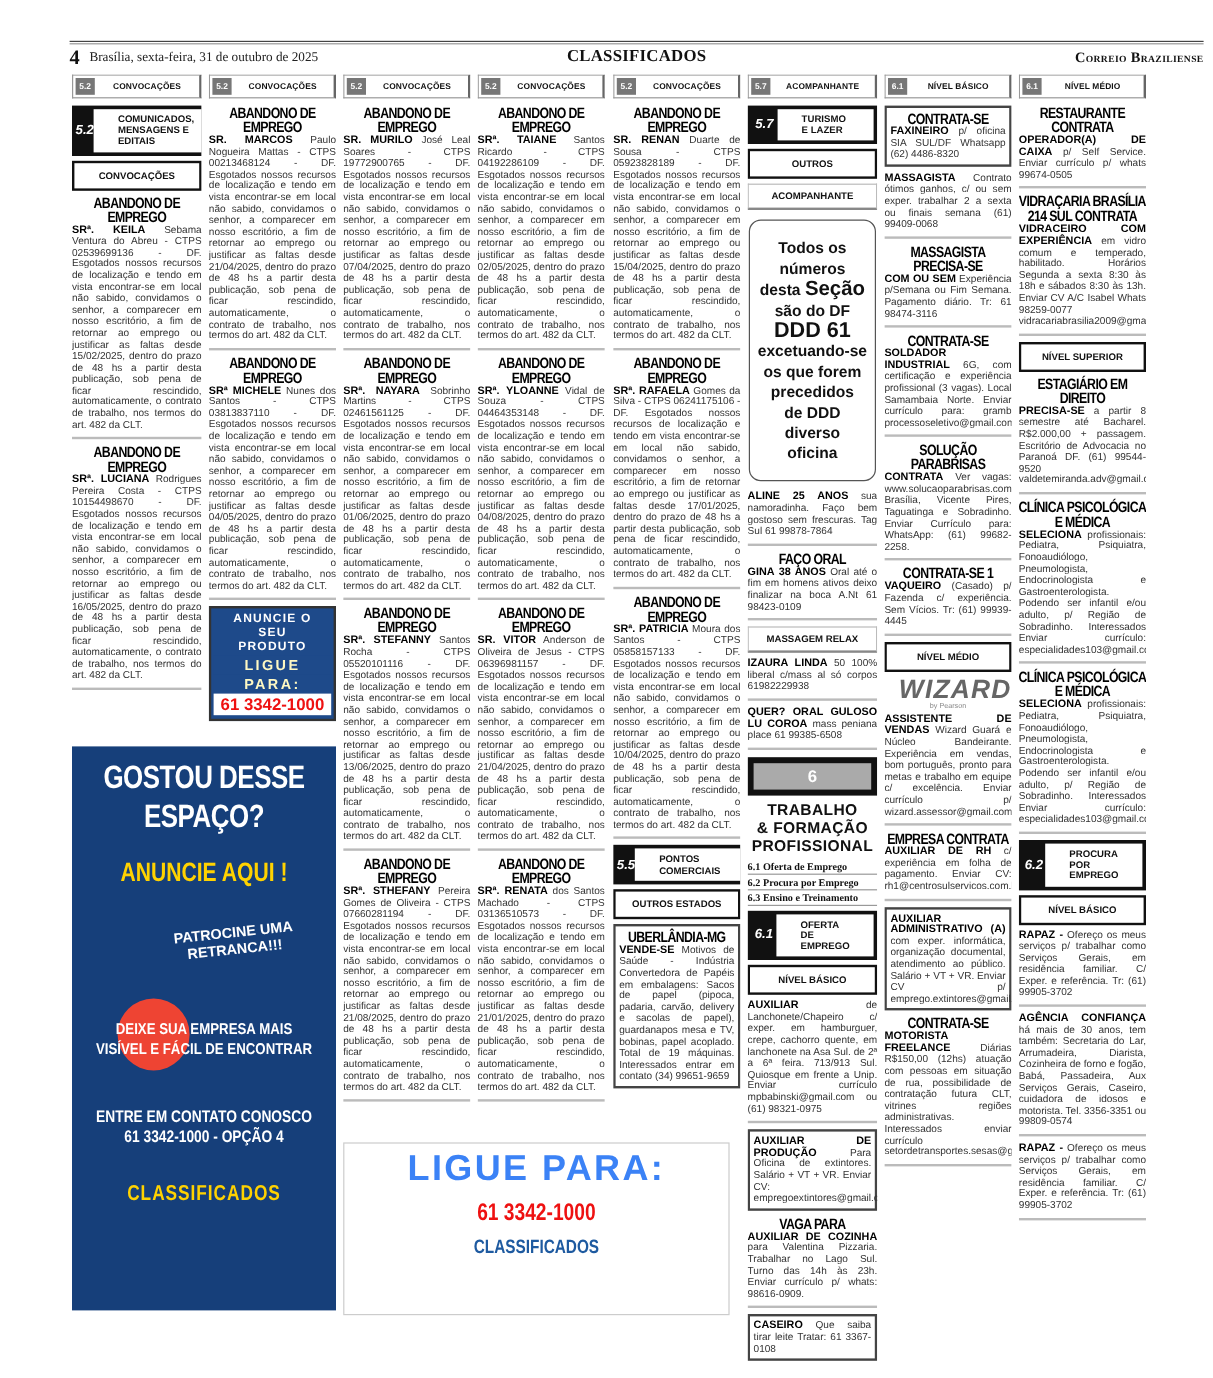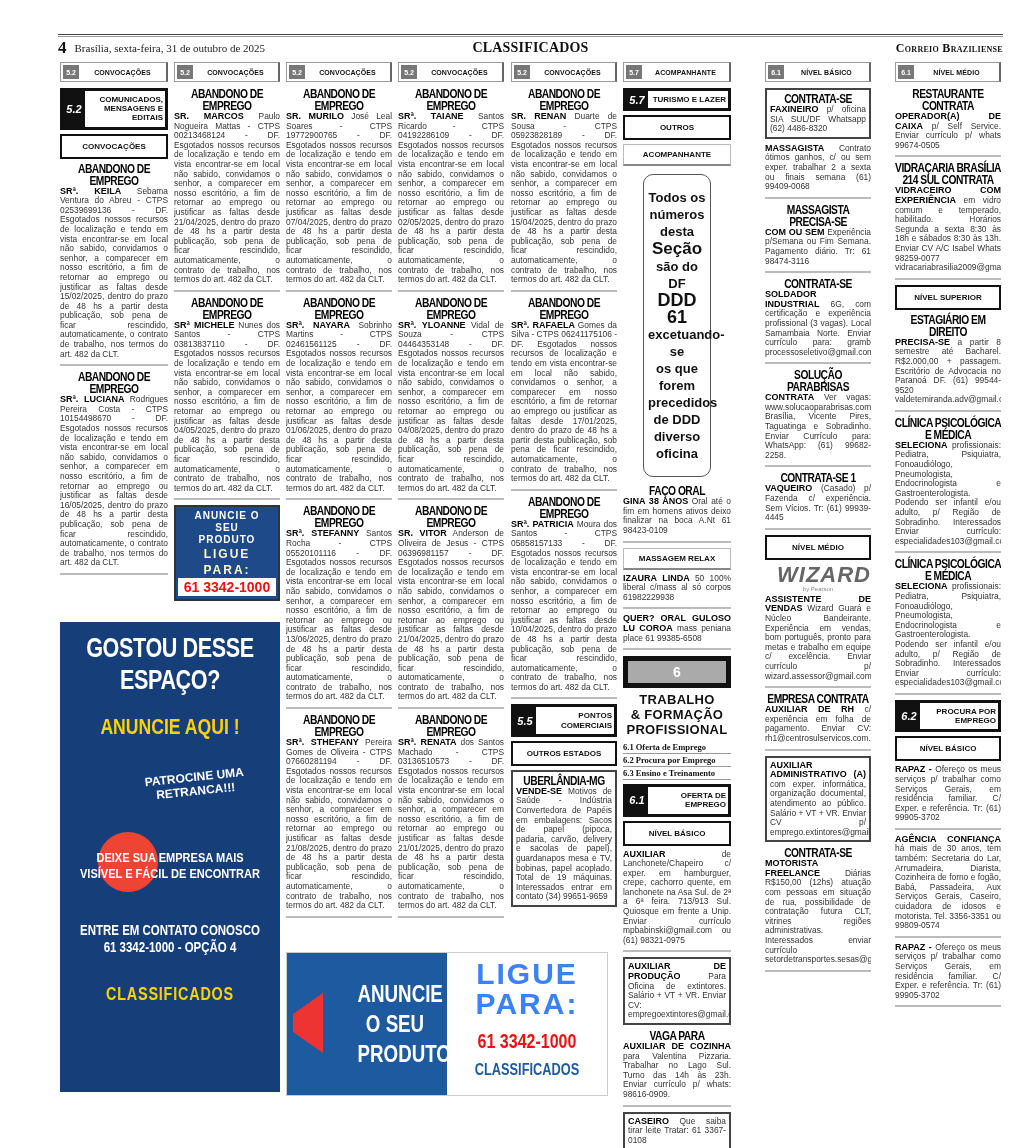--- a/index.html
+++ b/index.html
@@ -11,28 +11,28 @@
 .pagenum{font-size:17px;font-weight:bold;margin-right:8px}
 .pagedate{font-size:11px;color:#222}
 .pagesec{position:absolute;left:0;right:0;text-align:center;font-size:14px;font-weight:bold;letter-spacing:.2px}
 .pagebrand{margin-left:auto;font-size:12px;font-weight:bold;font-variant:small-caps;letter-spacing:.3px}
 .col{position:absolute;top:62px;overflow:hidden}
 .colhdr{height:20px;border:1px solid #999;border-right:2px solid #666;display:flex;align-items:center;background:#fff;margin-bottom:6px}
 .colhdr .num{width:16px;height:14px;margin-left:2px;background:#777;color:#fff;font-size:7px;font-weight:bold;display:flex;align-items:center;justify-content:center}
 .colhdr .lbl{flex:1;text-align:center;font-family:"Liberation Sans Narrow","Liberation Sans",sans-serif;font-size:7px;font-weight:bold;letter-spacing:.1px}
 .blackhdr{background:#111;display:flex;align-items:center;padding:3px;margin:4px 0}
 .blackhdr .num{color:#fff;font-weight:bold;font-size:11px;font-style:italic;width:22px;text-align:center}
-.blackhdr .lbl{flex:1;background:#fff;text-align:right;font-size:8px;font-weight:bold;padding:4px 2px;line-height:1.15}
+.blackhdr .lbl{flex:1;background:#fff;text-align:left;font-size:8px;font-weight:bold;padding:4px 20px;line-height:1.15}
 .boxhdr{border:2px solid #111;text-align:center;font-size:8px;font-weight:bold;padding:6px 12px;margin:4px 0}
 .lighthdr{border:1px solid #bbb;border-bottom:2px solid #888;text-align:center;font-size:8px;font-weight:bold;padding:5px 2px;margin:4px 0}
 .ad{font-size:8.4px;line-height:9.6px;text-align:justify;padding-bottom:5px;margin-bottom:5px;border-bottom:2px solid #bbb;color:#333}
 .ad .ttl{display:block;text-align:center;font-family:"Liberation Sans",sans-serif;font-weight:bold;font-size:12.5px;line-height:12px;letter-spacing:-.6px;transform:scaleX(.82);color:#000;margin:0 -12px}
 .ad .lead{font-weight:bold;color:#000;font-size:9px}
 .ad.boxed{border:2px solid #444;padding:3px}
-.notice{border:1.5px solid #555;border-radius:10px;text-align:center;font-weight:bold;font-size:13px;line-height:17px;padding:14px 4px;margin:8px 20px;color:#111}
+.notice{border:1.5px solid #555;border-radius:10px;text-align:center;font-weight:bold;font-size:13px;line-height:17px;padding:14px 4px;margin:8px 1px;color:#111}
 .notice .big{font-size:17px}
 .notice .big2{font-size:18px}
 .sec6{background:#111;padding:5px;margin:6px 0 4px}
 .sec6 div{background:#aaa;color:#fff;text-align:center;font-weight:bold;font-size:14px;padding:3px}
 .sec6ttl{text-align:center;font-weight:bold;font-size:13px;line-height:15px;letter-spacing:.3px;margin-bottom:4px}
 .sec6list div{font-family:"Liberation Serif",serif;font-weight:bold;font-size:8.5px;border-bottom:1px solid #999;padding:1px 0}
 .banner-small{background:#1e4a8a;text-align:center;border:2px solid #333;padding:3px 2px;margin-top:4px}
 .banner-small .w{color:#fff;font-weight:bold;font-size:10px;line-height:12px;letter-spacing:1px}
 .banner-small .b{color:#fef9c3;font-weight:bold;font-size:12px;line-height:16px;letter-spacing:2px;background:#1e4a8a}
 .banner-small .r{background:#fff;color:#e11;font-weight:bold;font-size:14px;padding:1px}
@@ -168,20 +168,21 @@
     <div>são do DF</div>
     <div class="big2">DDD 61</div>
     <div>excetuando-se</div>
     <div>os que forem</div>
     <div>precedidos</div>
     <div>de DDD</div>
     <div>diverso</div>
     <div>oficina</div>
   </div>
   <div class="adlist">
+      <div class="ad"><span class="lead">ALINE 25 ANOS</span> <span>sua namoradinha. Faço bem gostoso sem frescuras. Tag Sul 61 99878-7864</span></div>
       <div class="ad"><span class="ttl">FAÇO ORAL</span><span class="lead">GINA 38 ANOS</span> <span>Oral até o fim em homens ativos deixo finalizar na boca A.Nt 61 98423-0109</span></div>
     </div>
   <div class="lighthdr">MASSAGEM RELAX</div>
   <div class="adlist">
       <div class="ad"><span class="lead">IZAURA LINDA</span> <span>50 100% liberal c/mass al só corpos 61982229938</span></div>
       <div class="ad"><span class="lead">QUER? ORAL GULOSO LU COROA</span> <span>mass peniana place 61 99385-6508</span></div>
     </div>
   <div class="sec6">
       <div>6</div>
     </div>
@@ -201,21 +202,21 @@
     </div>
   <div class="boxhdr">NÍVEL BÁSICO</div>
   <div class="adlist">
       <div class="ad"><span class="lead">AUXILIAR</span> <span>de Lanchonete/Chapeiro c/ exper. em hamburguer, crepe, cachorro quente, em lanchonete na Asa Sul. de 2ª a 6ª feira. 713/913 Sul. Quiosque em frente a Unip. Enviar currículo mpbabinski@gmail.com ou (61) 98321-0975</span></div>
       <div class="ad boxed"><span class="lead">AUXILIAR DE PRODUÇÃO</span> <span>Para Oficina de extintores. Salário + VT + VR. Enviar CV: empregoextintores@gmail.com</span></div>
       <div class="ad"><span class="ttl">VAGA PARA</span><span class="lead">AUXILIAR DE COZINHA</span> <span>para Valentina Pizzaria. Trabalhar no Lago Sul. Turno das 14h às 23h. Enviar currículo p/ whats: 98616-0909.</span></div>
       <div class="ad boxed"><span class="lead">CASEIRO</span> <span>Que saiba tirar leite Tratar: 61 3367-0108</span></div>
     </div>
 </div>
 
-<div class="col" id="c7" style="left:737px;width:106px;margin-left:28px;">
+<div class="col" id="c7" style="left:737px;width:106px;">
   <div class="colhdr">
       <span class="num">6.1</span>
       <span class="lbl">NÍVEL BÁSICO</span>
     </div>
   <div class="adlist">
       <div class="ad boxed"><span class="ttl">CONTRATA-SE</span><span class="lead">FAXINEIRO</span> <span>p/ oficina SIA SUL/DF Whatsapp (62) 4486-8320</span></div>
       <div class="ad"><span class="lead">MASSAGISTA</span> <span>Contrato ótimos ganhos, c/ ou sem exper. trabalhar 2 a sexta ou finais semana (61) 99409-0068</span></div>
       <div class="ad"><span class="ttl">MASSAGISTA PRECISA-SE</span><span class="lead">COM OU SEM</span> <span>Experiência p/Semana ou Fim Semana. Pagamento diário. Tr: 61 98474-3116</span></div>
       <div class="ad"><span class="ttl">CONTRATA-SE</span><span class="lead">SOLDADOR INDUSTRIAL</span> <span>6G, com certificação e experiência profissional (3 vagas). Local Samambaia Norte. Enviar currículo para: gramb processoseletivo@gmail.com</span></div>
       <div class="ad"><span class="ttl">SOLUÇÃO PARABRISAS</span><span class="lead">CONTRATA</span> <span>Ver vagas: www.solucaoparabrisas.com.br/vagas Brasília, Vicente Pires, Taguatinga e Sobradinho. Enviar Currículo para: WhatsApp: (61) 99682-2258.</span></div>
@@ -225,21 +226,21 @@
   <div class="wizard">WIZARD</div>
   <div class="wizard-sub">by Pearson</div>
   <div class="adlist">
       <div class="ad"><span class="lead">ASSISTENTE DE VENDAS</span> <span>Wizard Guará e Núcleo Bandeirante. Experiência em vendas, bom português, pronto para metas e trabalho em equipe c/ excelência. Enviar currículo p/ wizard.assessor@gmail.com</span></div>
       <div class="ad"><span class="ttl">EMPRESA CONTRATA</span><span class="lead">AUXILIAR DE RH</span> <span>c/ experiência em folha de pagamento. Enviar CV: rh1@centrosulservicos.com.br</span></div>
       <div class="ad boxed"><span class="lead">AUXILIAR ADMINISTRATIVO (A)</span> <span>com exper. informática, organização documental, atendimento ao público. Salário + VT + VR. Enviar CV p/ emprego.extintores@gmail.com</span></div>
       <div class="ad"><span class="ttl">CONTRATA-SE</span><span class="lead">MOTORISTA FREELANCE</span> <span>Diárias R$150,00 (12hs) atuação com pessoas em situação de rua, possibilidade de contratação futura CLT, vitrines regiões administrativas. Interessados enviar currículo setordetransportes.sesas@gmail.com</span></div>
     </div>
 </div>
 
-<div class="col" id="c8" style="left:895px;width:106px;">
+<div class="col" id="c8" style="left:849px;width:106px;">
   <div class="colhdr">
       <span class="num">6.1</span>
       <span class="lbl">NÍVEL MÉDIO</span>
     </div>
   <div class="adlist">
       <div class="ad"><span class="ttl">RESTAURANTE CONTRATA</span><span class="lead">OPERADOR(A) DE CAIXA</span> <span>p/ Self Service. Enviar currículo p/ whats 99674-0505</span></div>
       <div class="ad"><span class="ttl">VIDRAÇARIA BRASÍLIA 214 SUL CONTRATA</span><span class="lead">VIDRACEIRO COM EXPERIÊNCIA</span> <span>em vidro comum e temperado, habilitado. Horários Segunda a sexta 8:30 às 18h e sábados 8:30 às 13h. Enviar CV A/C Isabel Whats 98259-0077 vidracariabrasilia2009@gmail.com</span></div>
     </div>
   <div class="boxhdr">NÍVEL SUPERIOR</div>
   <div class="adlist">
@@ -263,22 +264,18 @@
   <div class="t1">GOSTOU DESSE ESPAÇO?</div>
   <div class="t2">ANUNCIE AQUI !</div>
   <div class="arrow"></div>
   <div class="t3">PATROCINE UMA RETRANCA!!!</div>
   <div class="t4">DEIXE SUA EMPRESA MAIS VISÍVEL E FÁCIL DE ENCONTRAR</div>
   <div class="t5">ENTRE EM CONTATO CONOSCO 61 3342-1000 - OPÇÃO 4</div>
   <div class="t6">CLASSIFICADOS</div>
 </div>
 
 <div class="bigbanner">
-  <div class="bb-left">
-    <div class="mega"></div>
-    <div class="txt">ANUNCIE O SEU PRODUTO</div>
-  </div>
   <div class="bb-right">
     <div class="l1">LIGUE PARA:</div>
     <div class="l2">61 3342-1000</div>
     <div class="l3">CLASSIFICADOS</div>
   </div>
 </div>
 
 </body></html>

